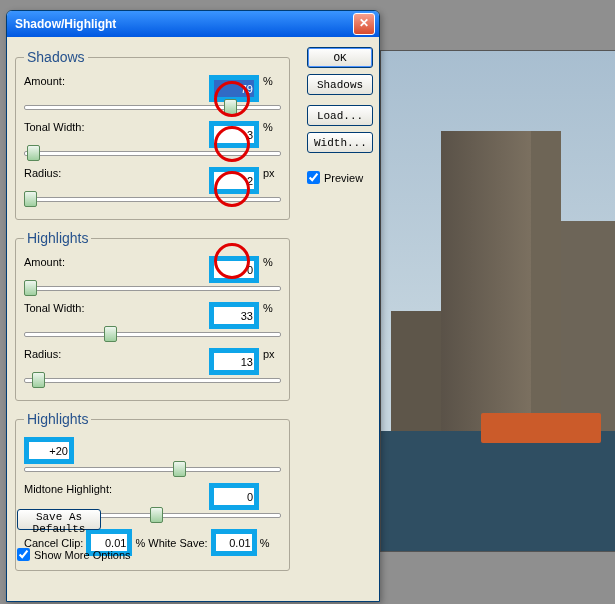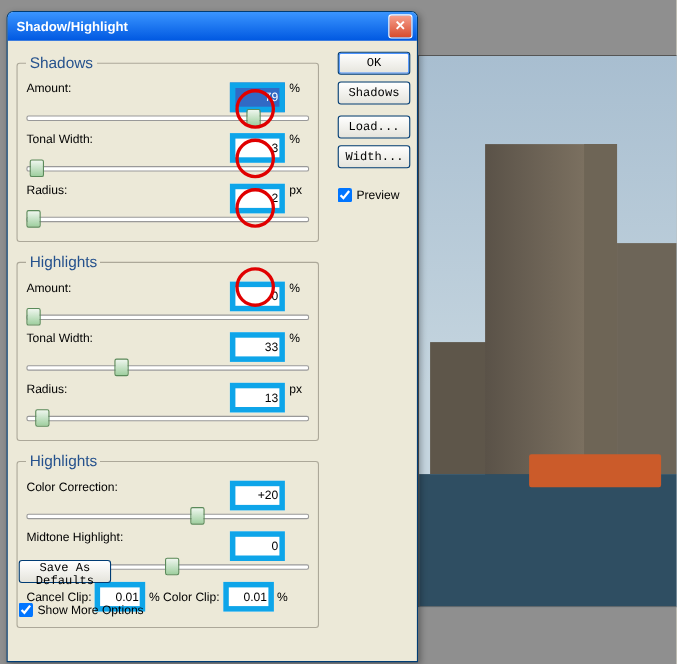--- a/index.html
+++ b/index.html
@@ -126,42 +126,41 @@
           </div>
         <div class="slider">
             <div class="track"></div>
             <div class="thumb" style="left:3%"></div>
           </div>
       </fieldset>
 
       <fieldset>
         <legend>Highlights</legend>
         <div class="row">
-            <span class="lbl">Color Correction:</span>
           <input class="inp" value="+20" style="">
             <span class="u"></span>
           </div>
         <div class="slider">
             <div class="track"></div>
             <div class="thumb" style="left:58%"></div>
           </div>
         <div class="row">
             <span class="lbl">Midtone Highlight:</span>
           <input class="inp" value="0" style="">
             <span class="u"></span>
           </div>
         <div class="slider">
             <div class="track"></div>
             <div class="thumb" style="left:49%"></div>
           </div>
         <div class="botrow">
           <span>Cancel Clip:</span>&nbsp;
           <input class="inp" value="0.01" style="">&nbsp;
           <span>%</span>&nbsp;
-          <span>Color Clip:</span>&nbsp;
+          <span>White Save:</span>&nbsp;
           <input class="inp" value="0.01" style="">&nbsp;
           <span>%</span>
         </div>
       </fieldset>
     </div>
 
     <div class="savedef">
       <button class="btn">Save As Defaults</button>
       <label class="check">
         <input type="checkbox" checked="" style="">

